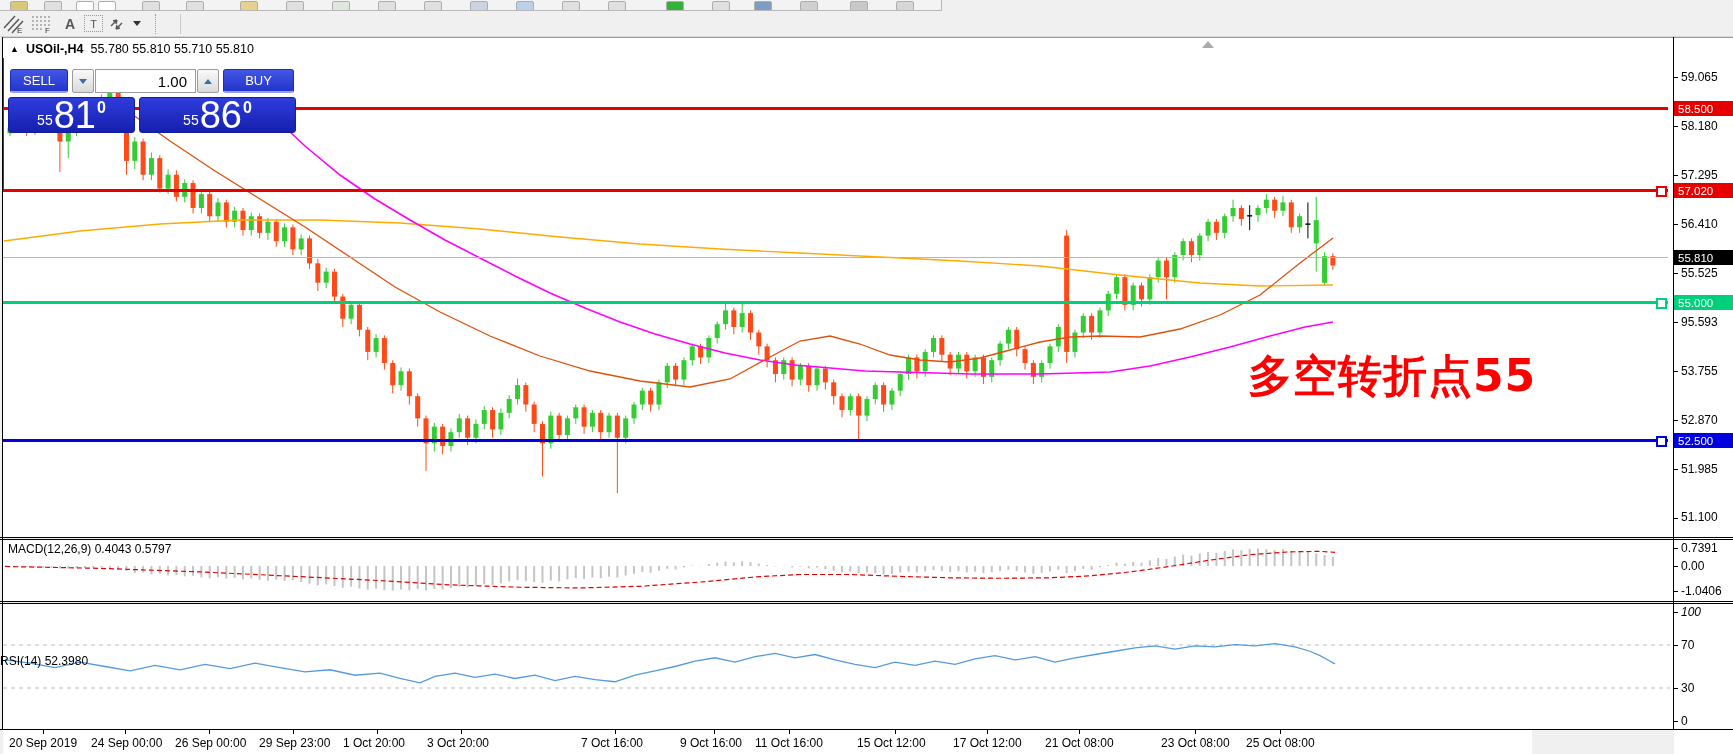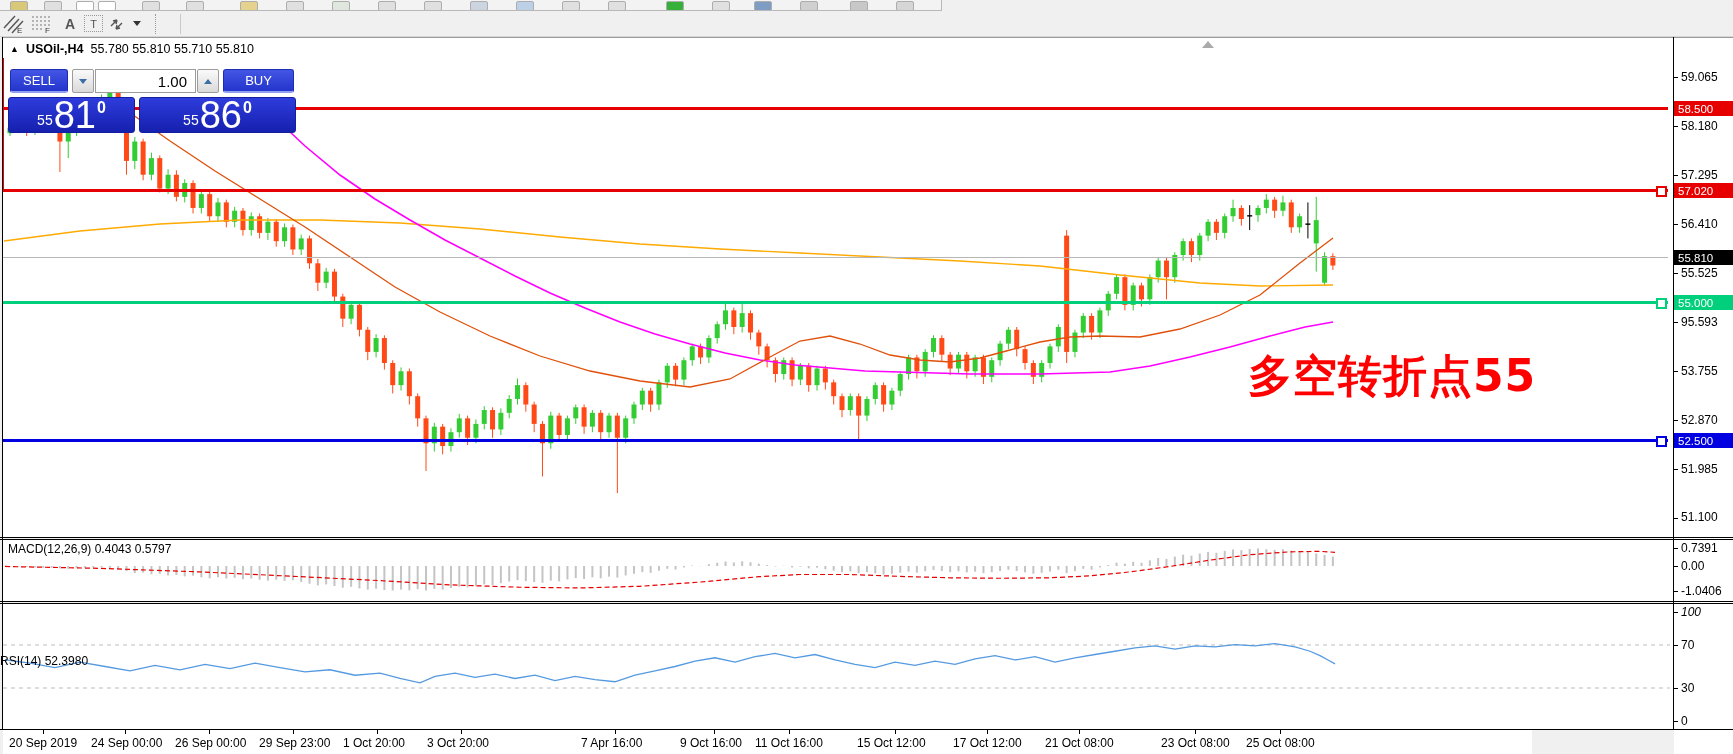--- a/index.html
+++ b/index.html
@@ -187,21 +187,21 @@
     <div class="tlabel" style="left: 88px;">24 Sep 00:00</div>
     <div class="ttick" style="left: 122px;"></div>
     <div class="tlabel" style="left: 172px;">26 Sep 00:00</div>
     <div class="ttick" style="left: 206px;"></div>
     <div class="tlabel" style="left: 256px;">29 Sep 23:00</div>
     <div class="ttick" style="left: 290px;"></div>
     <div class="tlabel" style="left: 340px;">1 Oct 20:00</div>
     <div class="ttick" style="left: 374px;"></div>
     <div class="tlabel" style="left: 424px;">3 Oct 20:00</div>
     <div class="ttick" style="left: 458px;"></div>
-    <div class="tlabel" style="left: 578px;">7 Apr 16:00</div>
+    <div class="tlabel" style="left: 578px;">7 Oct 16:00</div>
     <div class="ttick" style="left: 612px;"></div>
     <div class="tlabel" style="left: 677px;">9 Oct 16:00</div>
     <div class="ttick" style="left: 711px;"></div>
     <div class="tlabel" style="left: 752px;">11 Oct 16:00</div>
     <div class="ttick" style="left: 786px;"></div>
     <div class="tlabel" style="left: 854px;">15 Oct 12:00</div>
     <div class="ttick" style="left: 892px;"></div>
     <div class="tlabel" style="left: 950px;">17 Oct 12:00</div>
     <div class="ttick" style="left: 984px;"></div>
     <div class="tlabel" style="left: 1042px;">21 Oct 08:00</div>

